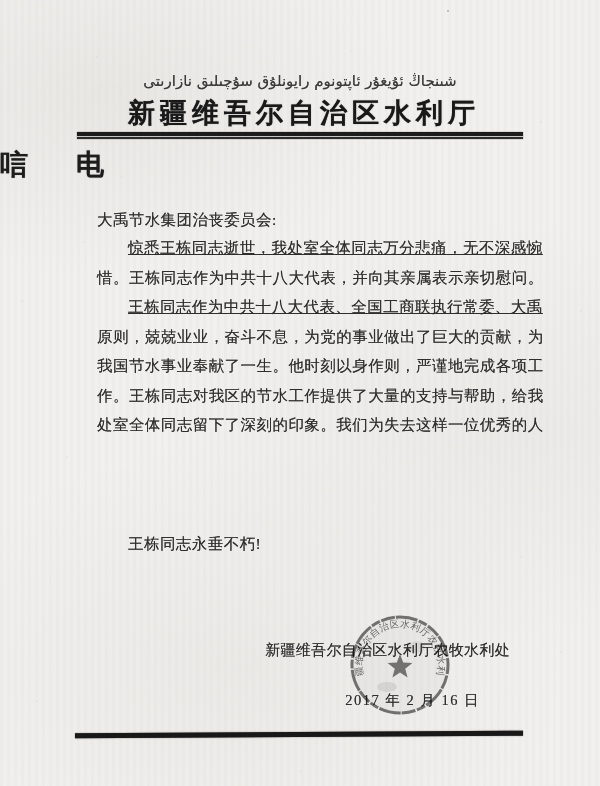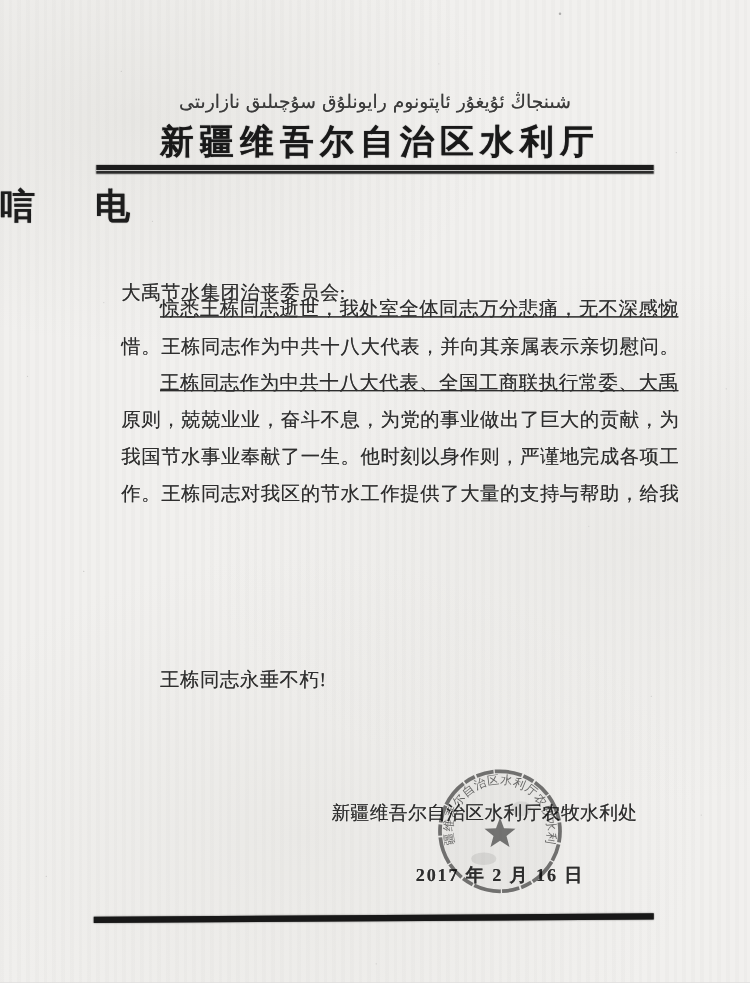--- a/index.html
+++ b/index.html
@@ -40,21 +40,21 @@
     box-shadow:0 0 1px rgba(30,30,30,.7);
   }
   .doc-title{
     top:146px;left:0;right:0;
     display:flex;justify-content:flex-start;
     font-size:28px;font-weight:bold;color:#1d1d1d;
     text-shadow:0 0 .8px rgba(20,20,20,.7);
   }
   .doc-title span{letter-spacing:48px;margin-right:-48px;white-space:nowrap;}
   .salutation{
-    top:224px;left:97px;
+    top:210px;left:97px;
     font-size:15.5px;letter-spacing:.4px;
     text-shadow:0 0 .5px rgba(40,40,40,.65);
     white-space:nowrap;
   }
   .body-block{
     top:233px;left:97px;width:460px;
     font-size:15.5px;line-height:29.5px;letter-spacing:.45px;
     text-shadow:0 0 .5px rgba(40,40,40,.65);
   }
   .body-block .line{white-space:nowrap;}
@@ -67,25 +67,24 @@
   }
   .signature{
     top:641px;left:0;right:90px;
     text-align:right;
     font-size:15px;letter-spacing:.3px;
     text-shadow:0 0 .5px rgba(40,40,40,.65);
     white-space:nowrap;
   }
   .date-line{
     top:691px;left:320px;width:160px;
-    text-align:center;
+    text-align:right;
     font-size:14.5px;letter-spacing:1.5px;
     text-shadow:0 0 .5px rgba(40,40,40,.6);
     white-space:nowrap;
-    font-weight:bold;
   }
   .stamp{
     top:613px;left:347px;width:106px;height:106px;
     mix-blend-mode:multiply;
     opacity:.82;
     filter:blur(.35px);
   }
   .bottom-rule{
     top:732px;left:75px;width:448px;height:5px;
     background:#181818;
@@ -128,20 +127,21 @@
 
   <div class="abs salutation">大禹节水集团治丧委员会:</div>
 
   <div class="abs body-block">
     <div class="line ind">惊悉王栋同志逝世，我处室全体同志万分悲痛，无不深感惋</div>
     <div class="line">惜。王栋同志作为中共十八大代表，并向其亲属表示亲切慰问。</div>
     <div class="line ind">王栋同志作为中共十八大代表、全国工商联执行常委、大禹</div>
     <div class="line">原则，兢兢业业，奋斗不息，为党的事业做出了巨大的贡献，为</div>
     <div class="line">我国节水事业奉献了一生。他时刻以身作则，严谨地完成各项工</div>
     <div class="line">作。王栋同志对我区的节水工作提供了大量的支持与帮助，给我</div>
+    <div class="line">处室全体同志留下了深刻的印象。我们为失去这样一位优秀的人</div>
   </div>
 
   <div class="abs slogan">王栋同志永垂不朽!</div>
 
   <div class="abs signature">新疆维吾尔自治区水利厅农牧水利处</div>
 
   <div class="abs date-line">2017 年 2 月 16 日</div>
 
   <svg class="abs stamp" viewBox="0 0 106 106" xmlns="http://www.w3.org/2000/svg">
     <circle cx="53" cy="52" r="48" fill="none" stroke="#4d4d4d" stroke-width="3" stroke-dasharray="9 1.6 14 1 22 1.4" opacity=".92"></circle>

